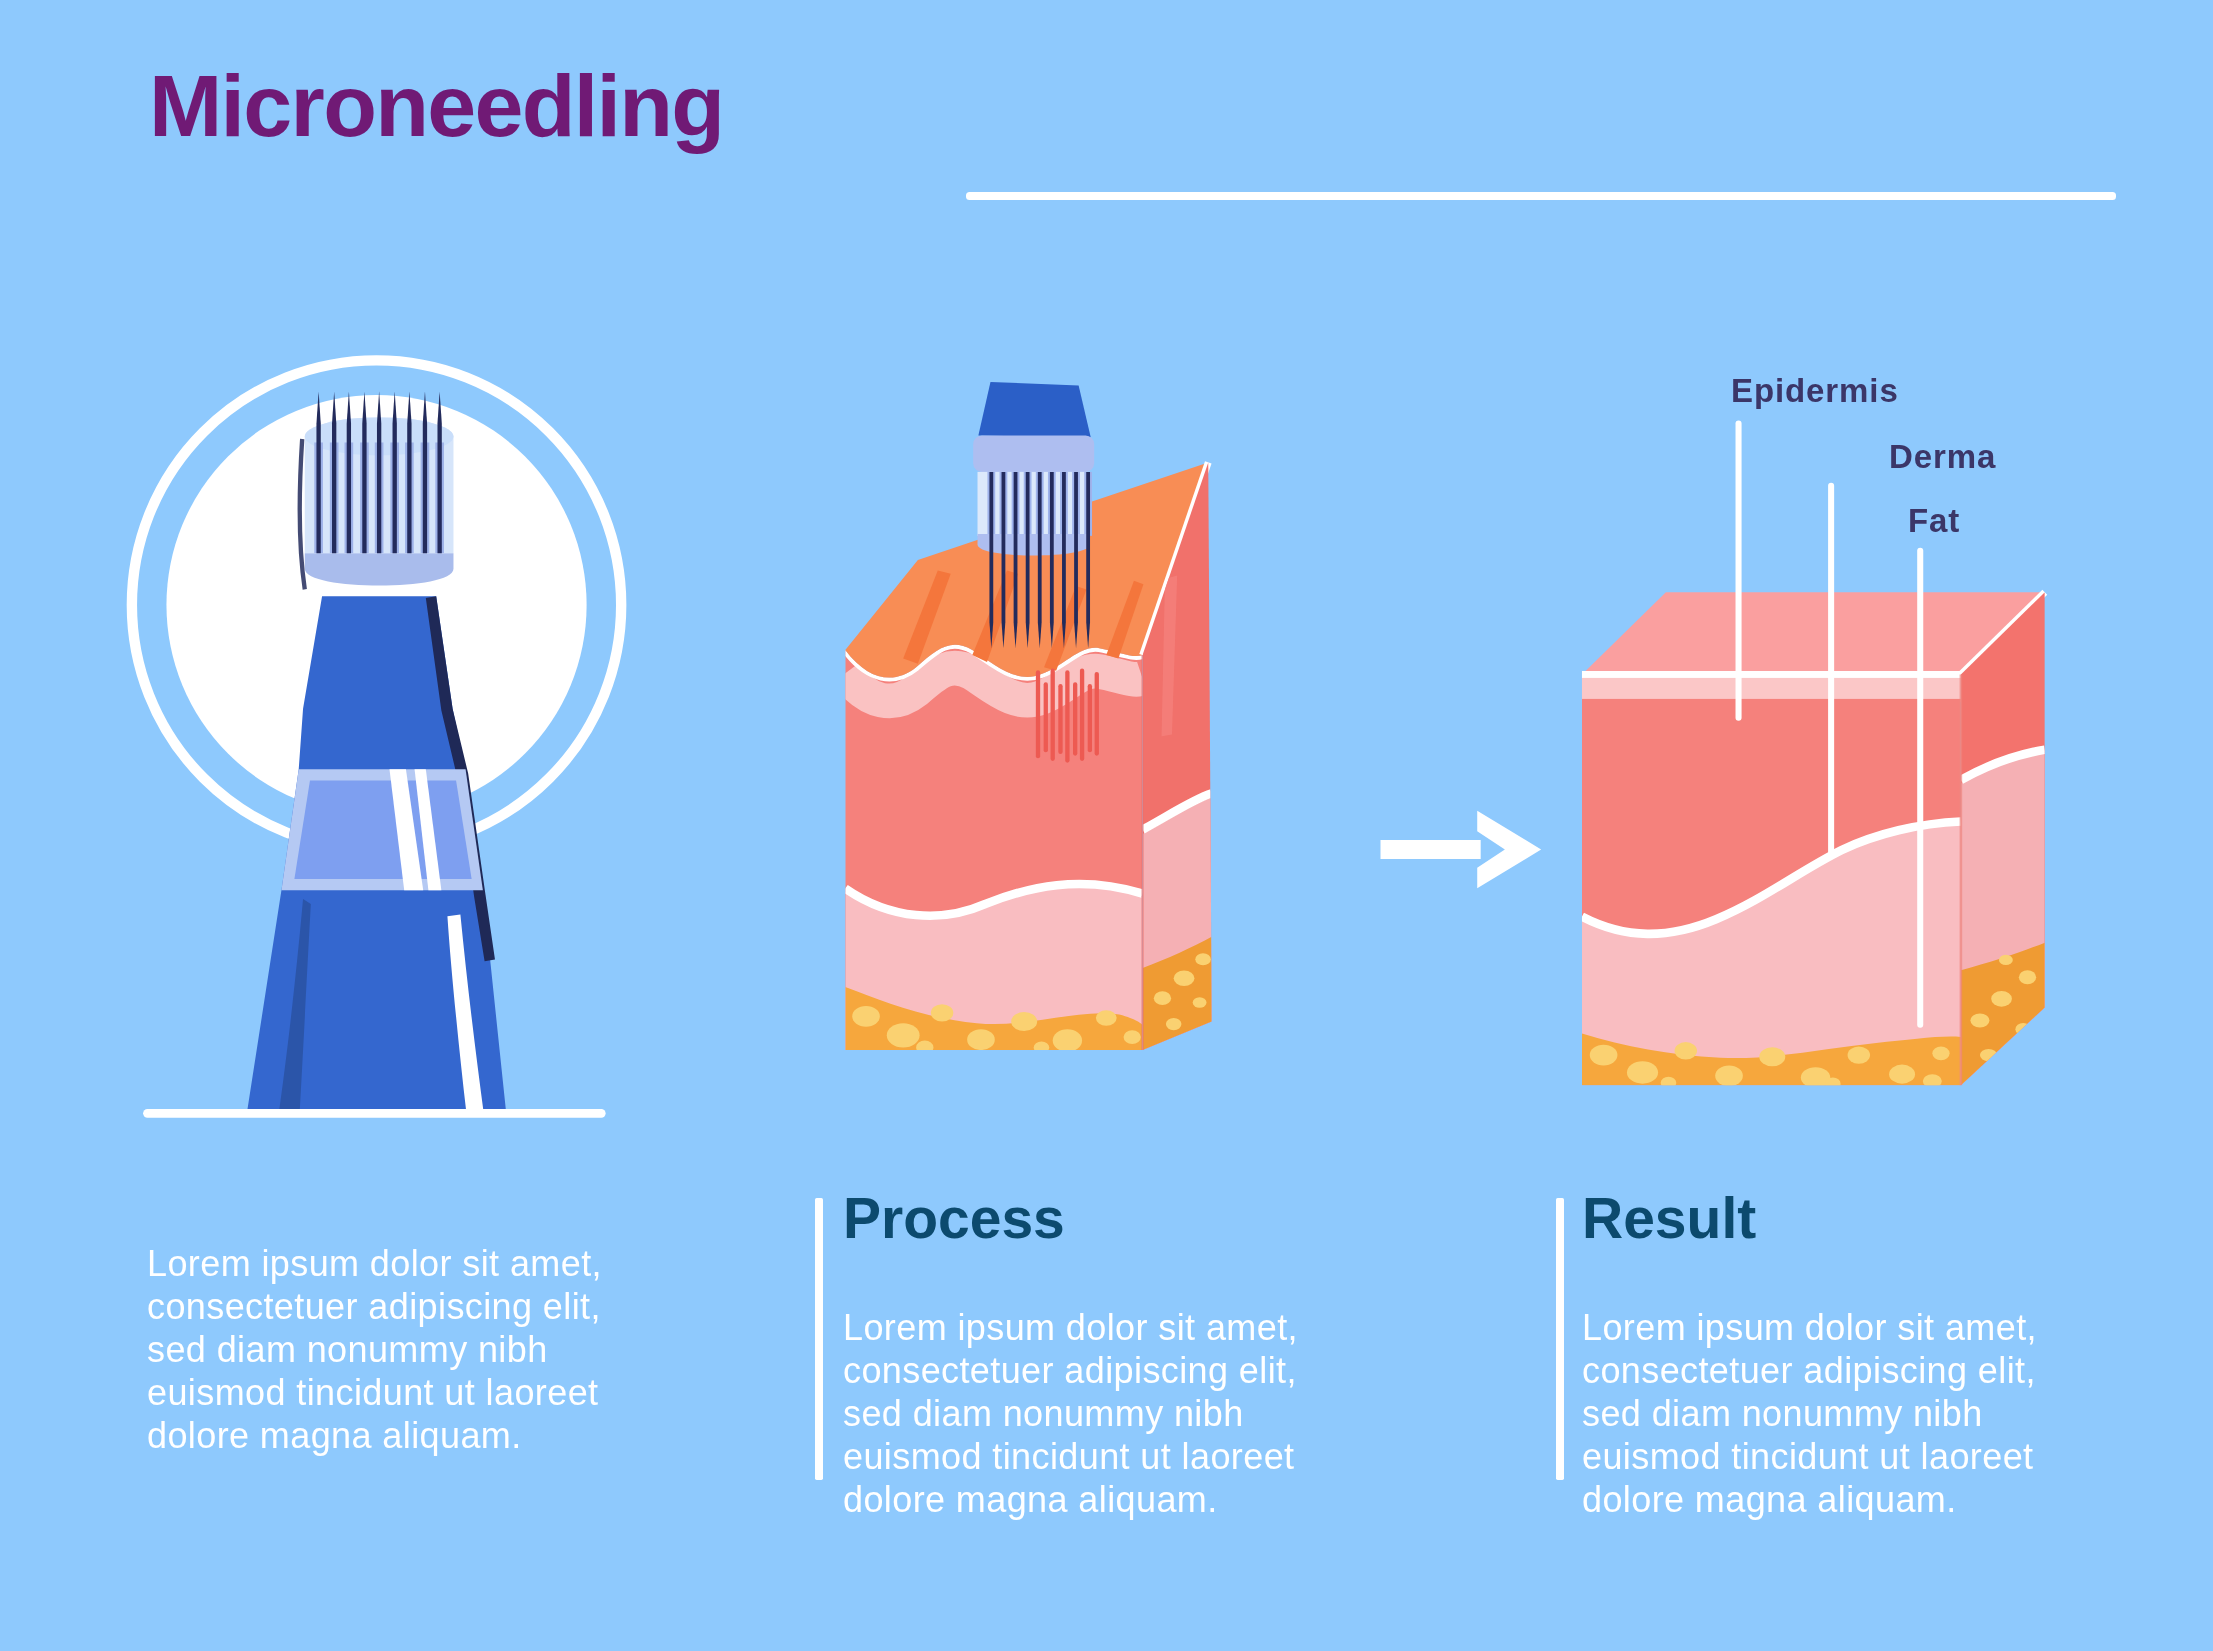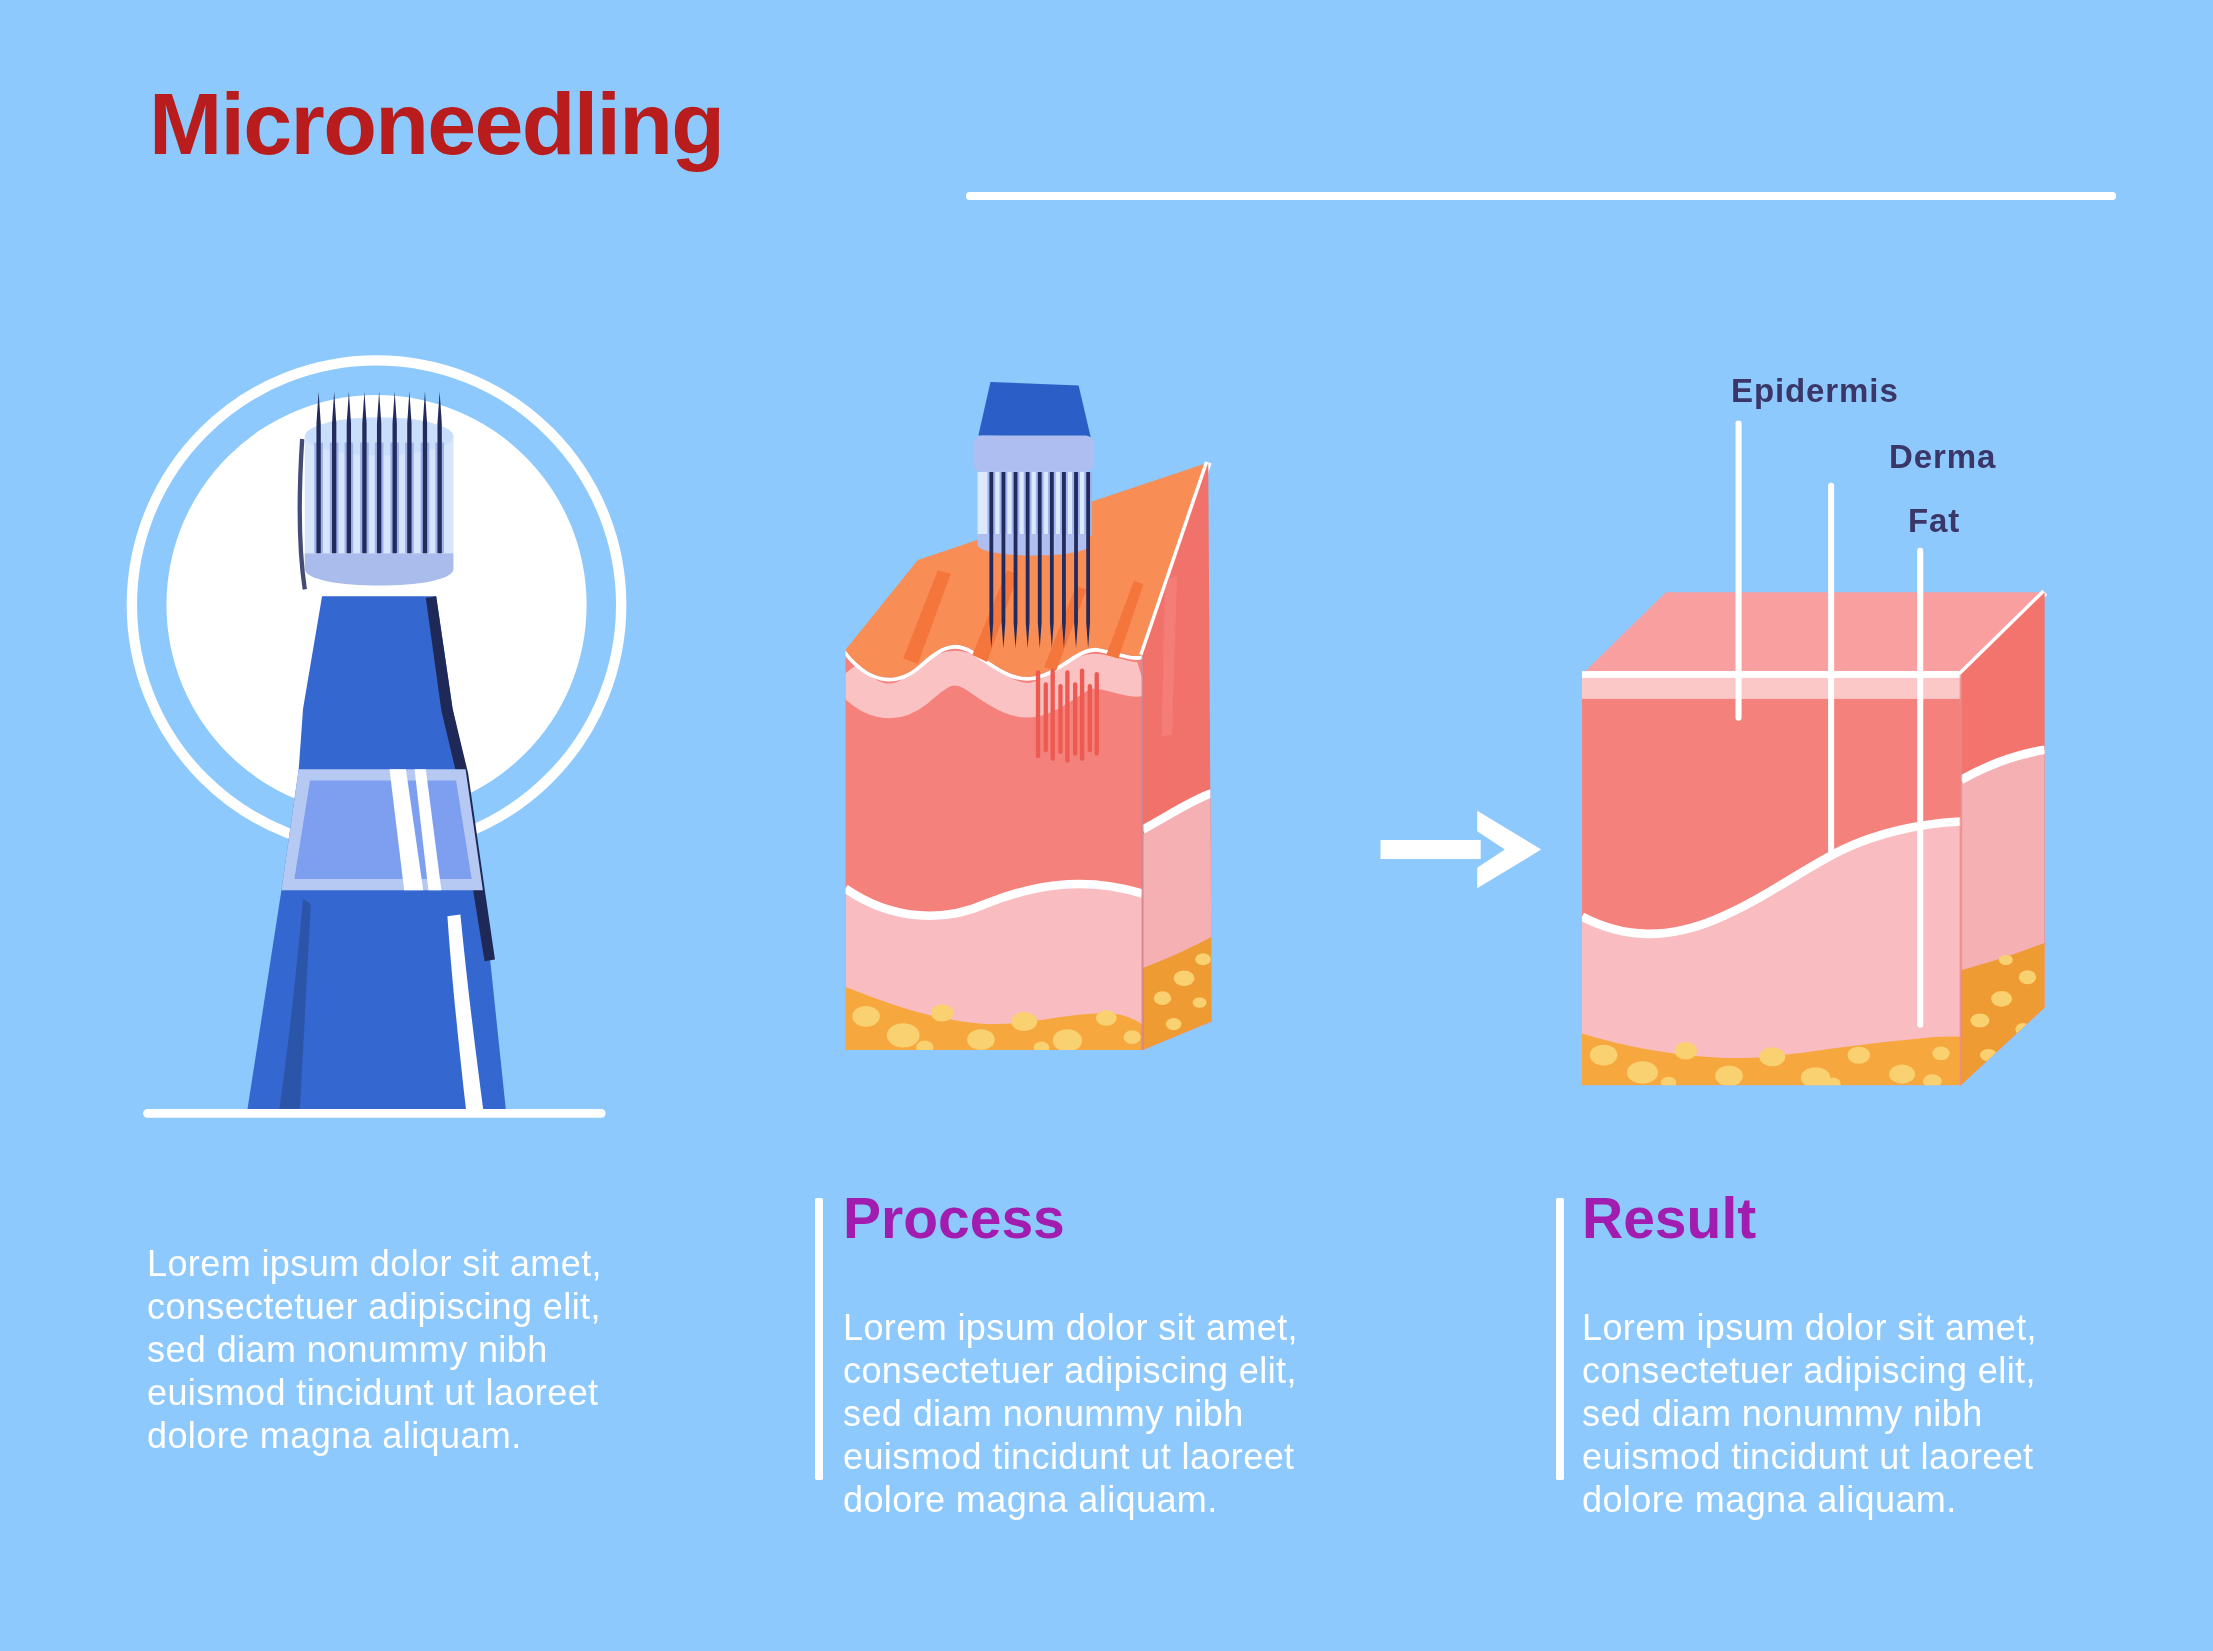--- a/index.html
+++ b/index.html
@@ -3,23 +3,23 @@
 <meta charset="utf-8">
 <style>
   html,body{margin:0;padding:0;background:#6fa9dd;}
   .canvas{
     position:relative;width:2214px;height:1652px;overflow:hidden;
     background:#8EC9FD;
     font-family:"Liberation Sans", sans-serif;
   }
   .abs{position:absolute;}
   .page-title{
-    left:149px;top:73px;
+    left:149px;top:55px;
     font-size:88px;font-weight:800;letter-spacing:-1.7px;
-    color:#b91c1c;
+    color:#701a75;
   }
   .title-underline{
     left:966px;top:192px;width:1150px;height:7.8px;background:#fff;border-radius:3.5px;
   }
   .skin-label{
     font-size:33px;font-weight:600;color:#3B3668;letter-spacing:0.9px;
   }
   .lbl-epidermis{left:1731px;top:372px;}
   .lbl-derma{left:1889px;top:438px;}
   .lbl-fat{left:1908px;top:502px;}
@@ -27,21 +27,21 @@
   .bar-process{left:815px;}
   .bar-result{left:1556px;}
   .section{width:467px;top:1186px;}
   .sec-who{left:147px;}
   .sec-process{left:843px;}
   .sec-result{left:1582px;}
   .section h2{
     margin:0;font-size:57px;font-weight:800;line-height:64px;letter-spacing:0px;
   }
   .sec-who h2{color:#2E3060;}
-  .sec-process h2,.sec-result h2{color:#a21caf;}
+  .sec-process h2,.sec-result h2{color:#0c4a6e;}
   .section .body{
     margin-top:56px;color:#fff;font-size:36px;line-height:43px;
     white-space:pre-line;letter-spacing:0.4px;
   }
   svg{display:block;}
 </style>
 </head>
 <body>
 
 <div class="canvas">

